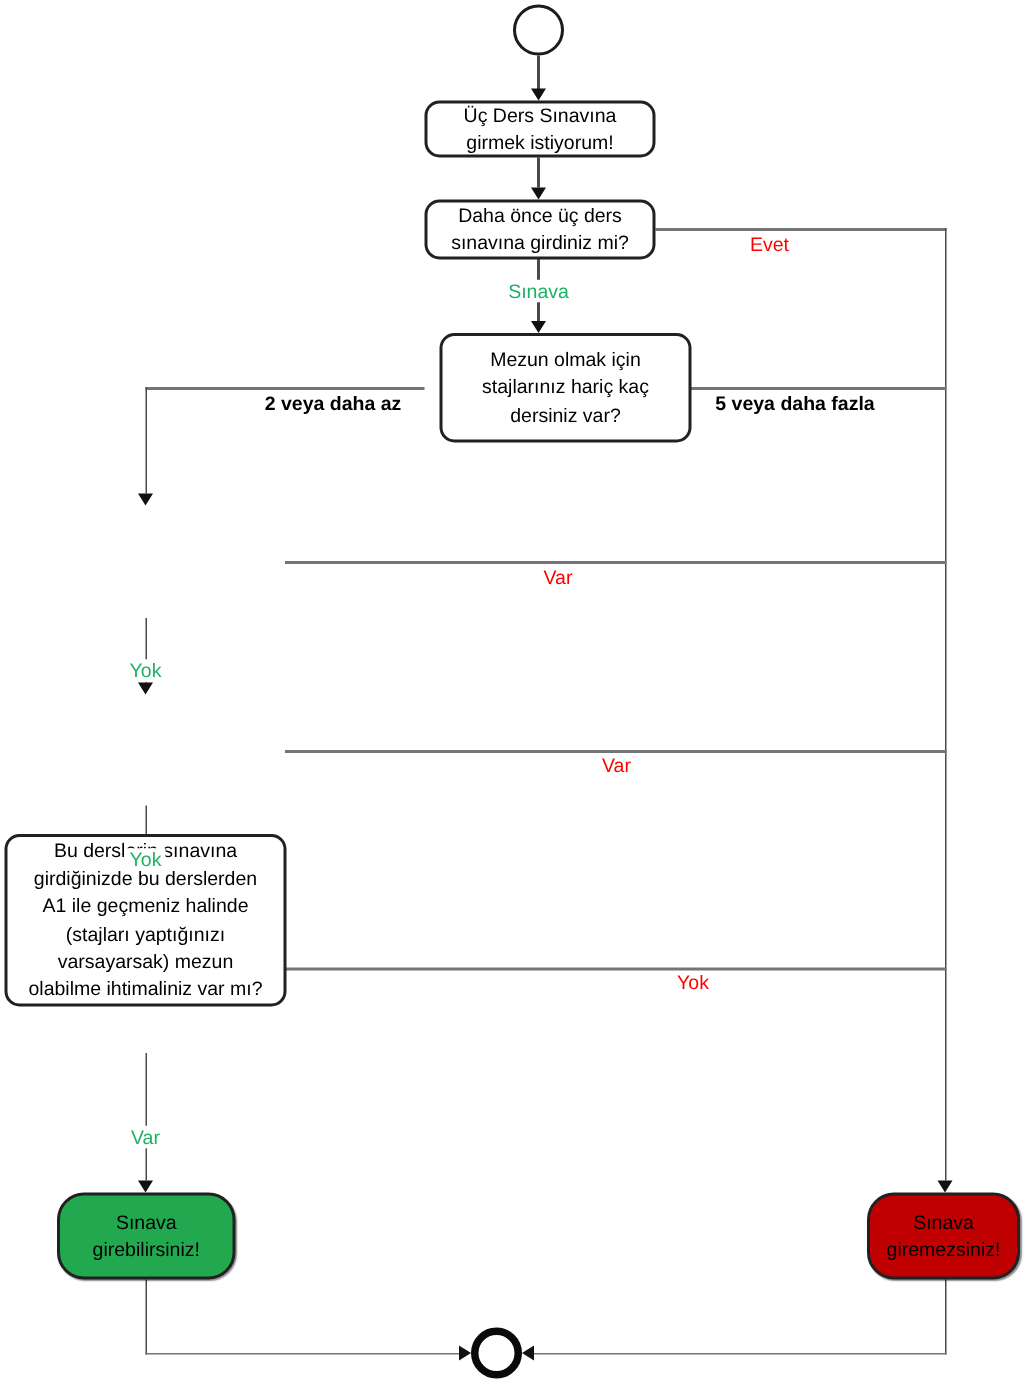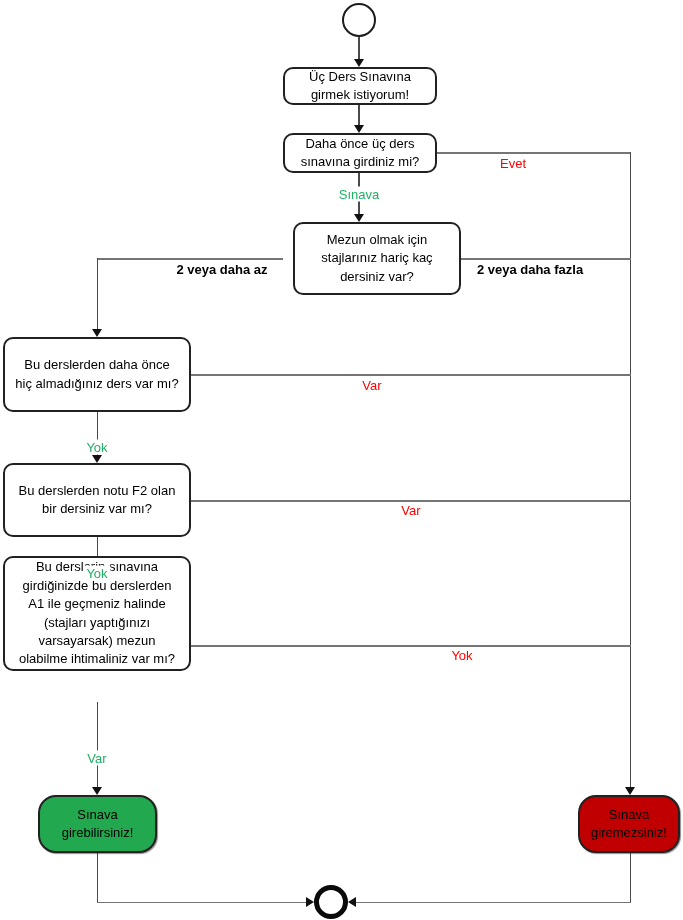--- a/index.html
+++ b/index.html
@@ -100,43 +100,39 @@
   <div class="node" style="left:283px;top:67px;width:154px;height:38px;">Üç Ders Sınavına
 girmek istiyorum!</div>
 
   <div class="node" style="left:283px;top:133px;width:154px;height:40px;">Daha önce üç ders
 sınavına girdiniz mi?</div>
 
   <div class="node" style="left:283px;top:222px;width:168px;height:73px;margin-left:10px;">Mezun olmak için
 stajlarınız hariç kaç
 dersiniz var?</div>
 
-  <div class="node" style="left:3px;top:337px;width:188px;height:75px;">Bu derslerden daha önce
-hiç almadığınız ders var mı?</div>
 
-  <div class="node" style="left:3px;top:463px;width:188px;height:74px;">Bu derslerden notu F2 olan
-bir dersiniz var mı?</div>
 
   <div class="node" style="left:3px;top:556px;width:188px;height:115px;">Bu derslerin sınavına
 girdiğinizde bu derslerden
 A1 ile geçmeniz halinde
 (stajları yaptığınızı
 varsayarsak) mezun
 olabilme ihtimaliniz var mı?</div>
 
   <div class="node terminal green" style="left:38px;top:795px;width:119px;height:58px;">Sınava
 girebilirsiniz!</div>
 
   <div class="node terminal red" style="left:578px;top:795px;width:102px;height:58px;">Sınava
 giremezsiniz!</div>
 
   <div class="edge-label lbl-red" style="left:513px;top:153px;">Evet</div>
   <div class="edge-label lbl-green" style="left:359px;top:184px;">Sınava</div>
   <div class="edge-label lbl-bold" style="left:222px;top:259px;">2 veya daha az</div>
-  <div class="edge-label lbl-bold" style="left:530px;top:259px;">2 veya daha fazla</div>
+  <div class="edge-label lbl-bold" style="left:530px;top:259px;">5 veya daha fazla</div>
   <div class="edge-label lbl-red" style="left:372px;top:375px;">Var</div>
   <div class="edge-label lbl-green" style="left:97px;top:437px;">Yok</div>
   <div class="edge-label lbl-red" style="left:411px;top:500px;">Var</div>
   <div class="edge-label lbl-green" style="left:97px;top:563px;">Yok</div>
   <div class="edge-label lbl-red" style="left:462px;top:645px;">Yok</div>
   <div class="edge-label lbl-green" style="left:97px;top:748px;">Var</div>
 
 </div>
 
 </body></html>

